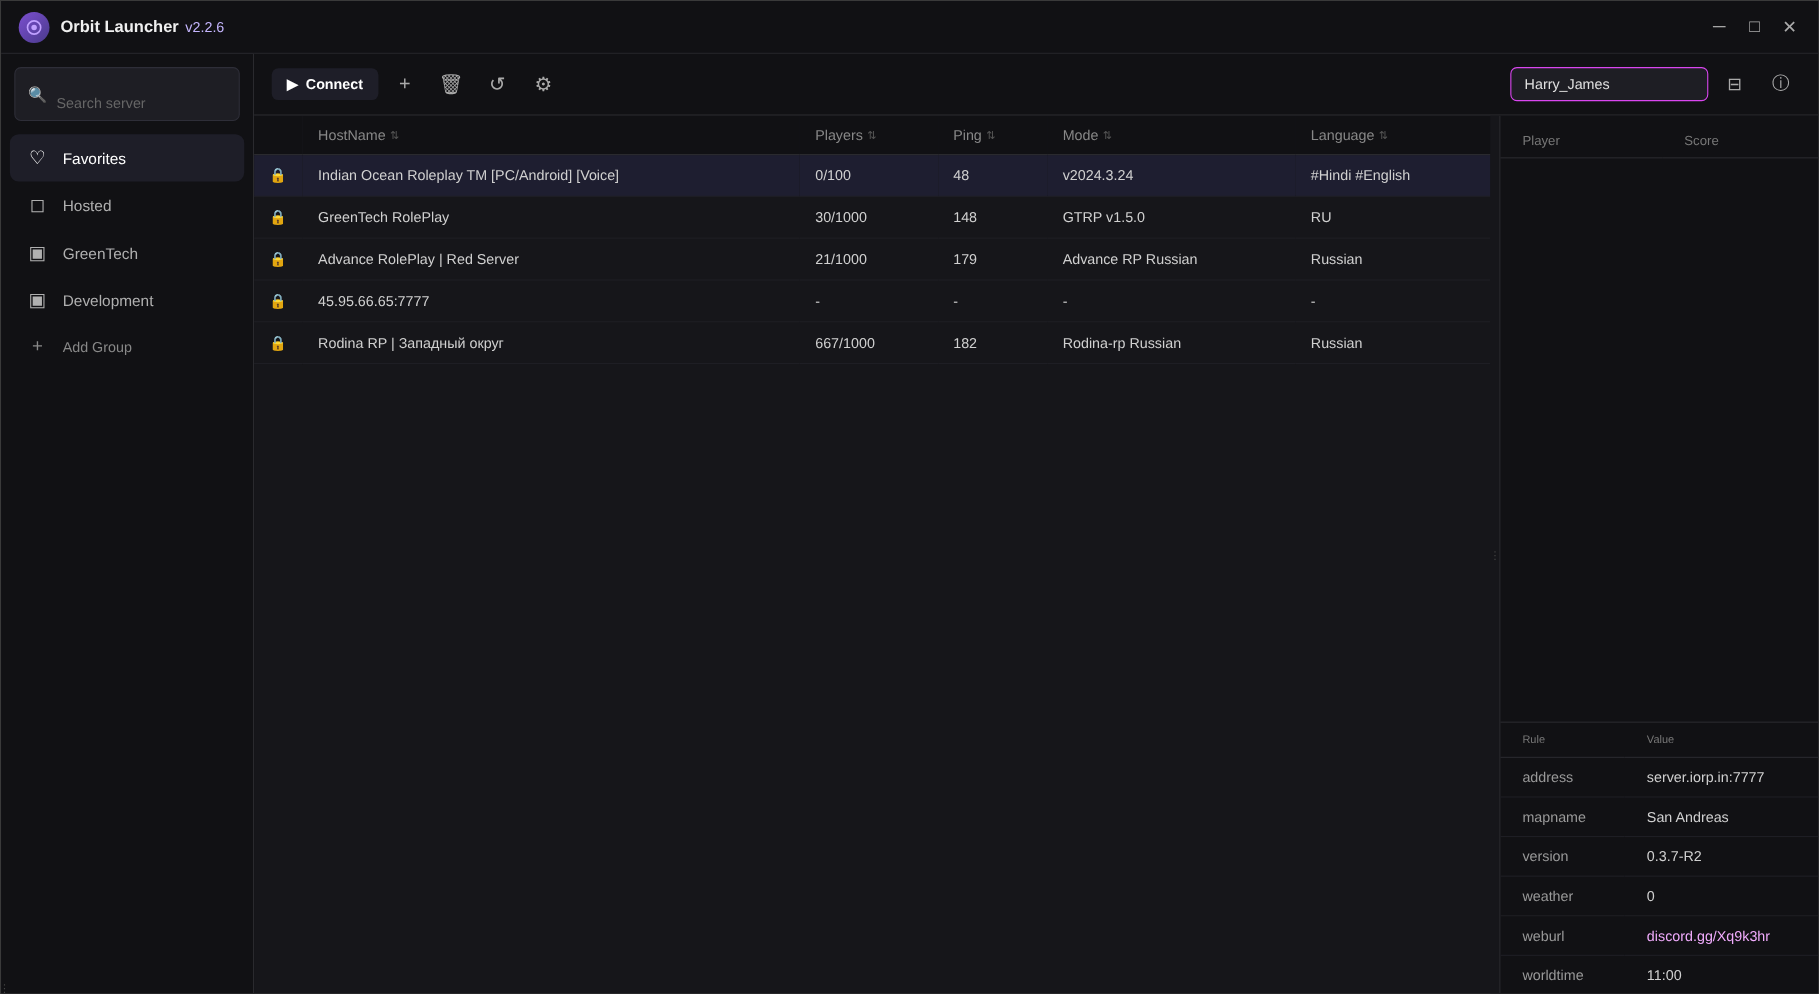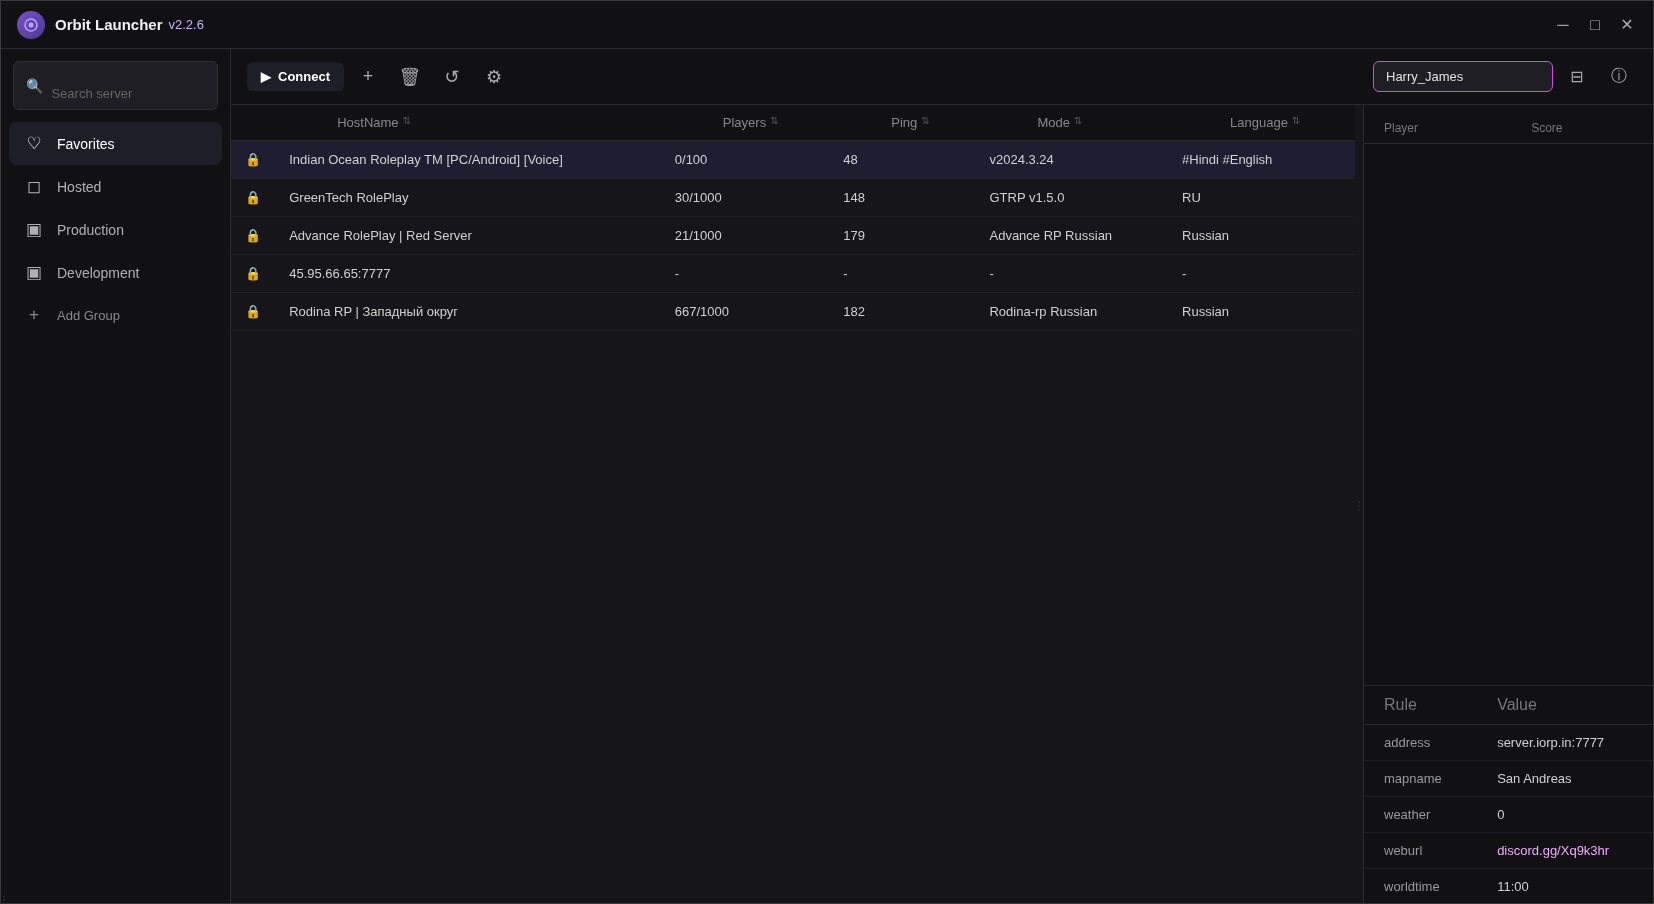--- a/index.html
+++ b/index.html
@@ -252,22 +252,22 @@
       text-align: left;
       border-bottom: 1px solid #2a2a2e;
       white-space: nowrap;
       position: sticky;
       top: 0;
       z-index: 1;
     }
 
     .server-table thead th .th-inner {
       display: flex;
+      align-items: center;
       gap: 4px;
-      margin-left: 48px;
     }
 
     .sort-icon { color: #555; font-size: 10px; }
 
     .server-table tbody tr {
       border-bottom: 1px solid #1e1e24;
       cursor: pointer;
       transition: background 0.12s;
     }
     .server-table tbody tr.selected { background: #1e1e30; }
@@ -322,21 +322,21 @@
       flex: 0 0 auto;
     }
 
     .rules-table {
       width: 100%;
       border-collapse: collapse;
     }
 
     .rules-header th {
       color: #777;
-      font-size: 16px;
+      font-size: 10px;
       font-weight: 500;
       padding: 10px 20px;
       text-align: left;
       border-bottom: 1px solid #2a2a2e;
     }
 
     .rules-table tbody tr {
       border-bottom: 1px solid #1e1e24;
     }
 
@@ -395,21 +395,21 @@
       <div class="nav-item active">
         <span class="nav-icon">♡</span>
         <span>Favorites</span>
       </div>
       <div class="nav-item">
         <span class="nav-icon">◻</span>
         <span>Hosted</span>
       </div>
       <div class="nav-item">
         <span class="nav-icon">▣</span>
-        <span>Production</span>
+        <span>GreenTech</span>
       </div>
       <div class="nav-item">
         <span class="nav-icon">▣</span>
         <span>Development</span>
       </div>
       <div class="nav-item add-group">
         <span class="nav-icon">+</span>
         <span>Add Group</span>
       </div>
     </div>
@@ -563,20 +563,24 @@
 
             <tr>
                   <td class="rule-key">address</td>
                   <td class="rule-val">server.iorp.in:7777</td>
                 </tr>
                 <tr>
                   <td class="rule-key">mapname</td>
                   <td class="rule-val">San Andreas</td>
                 </tr>
                 <tr>
+                  <td class="rule-key">version</td>
+                  <td class="rule-val">0.3.7-R2</td>
+                </tr>
+                <tr>
                   <td class="rule-key">weather</td>
                   <td class="rule-val">0</td>
                 </tr>
                 <tr>
                   <td class="rule-key">weburl</td>
                   <td><a href="#" class="rule-link">discord.gg/Xq9k3hr</a></td>
                 </tr>
                 <tr>
                   <td class="rule-key">worldtime</td>
                   <td class="rule-val">11:00</td>

